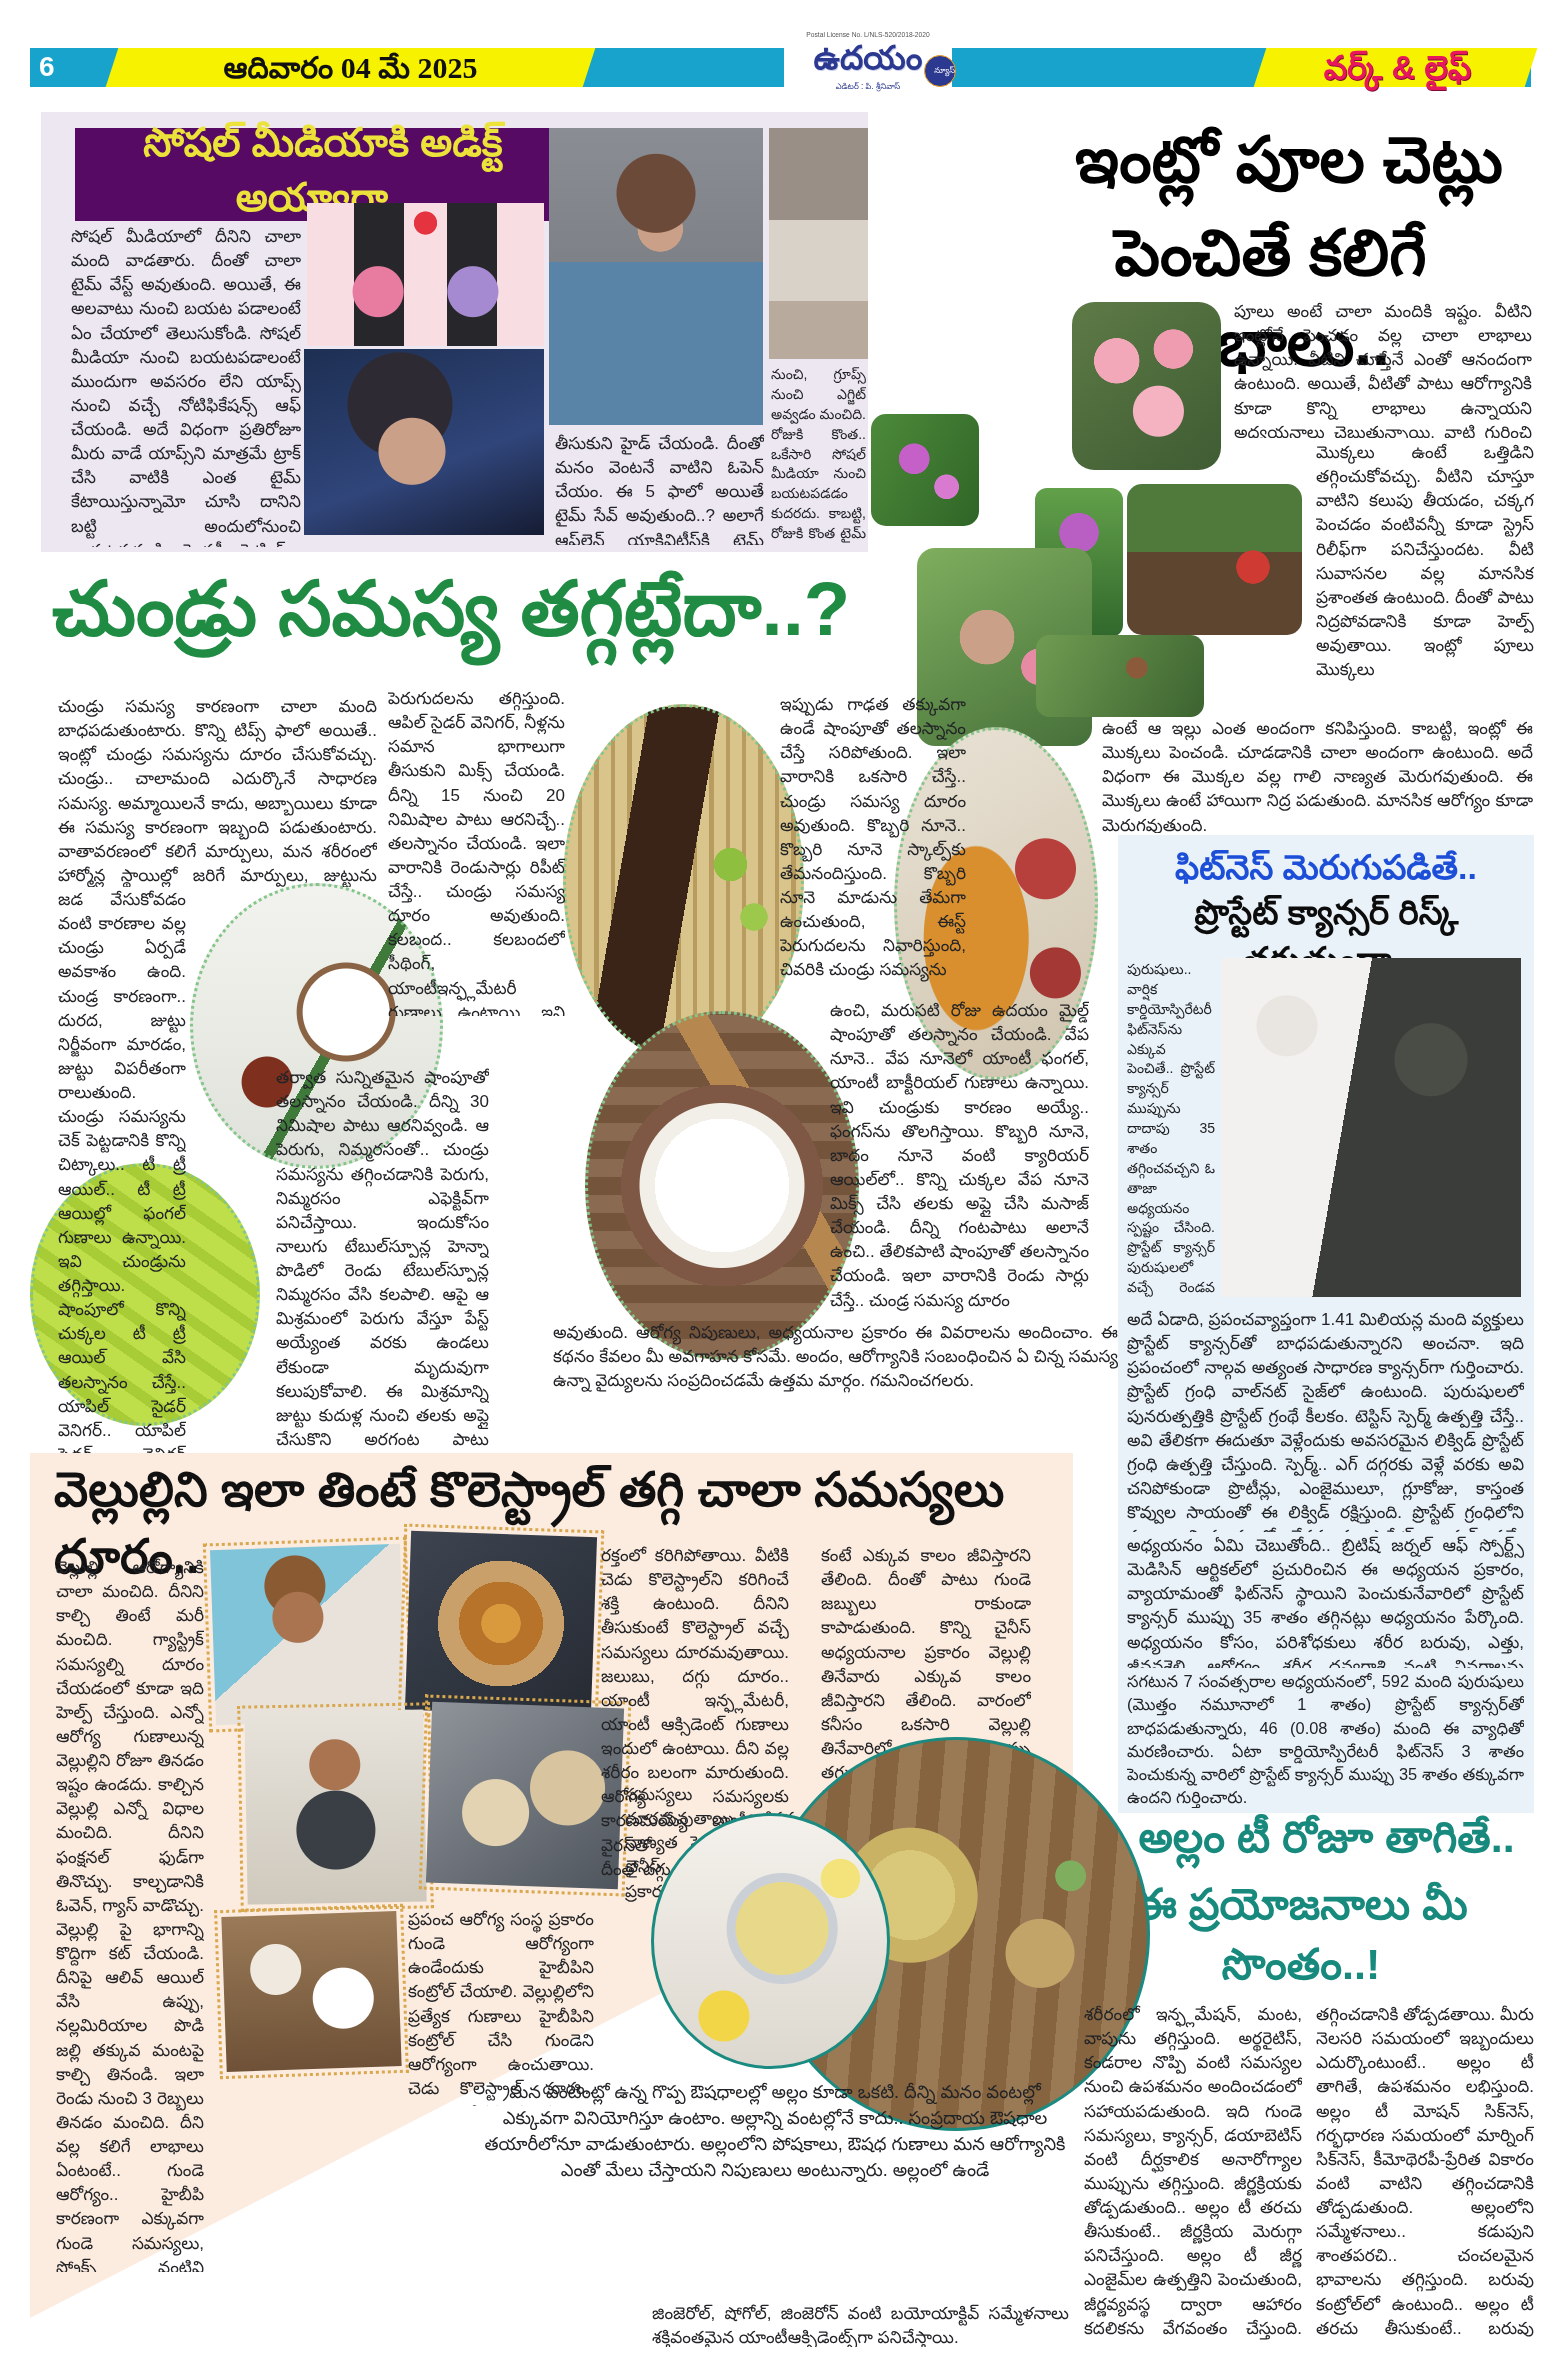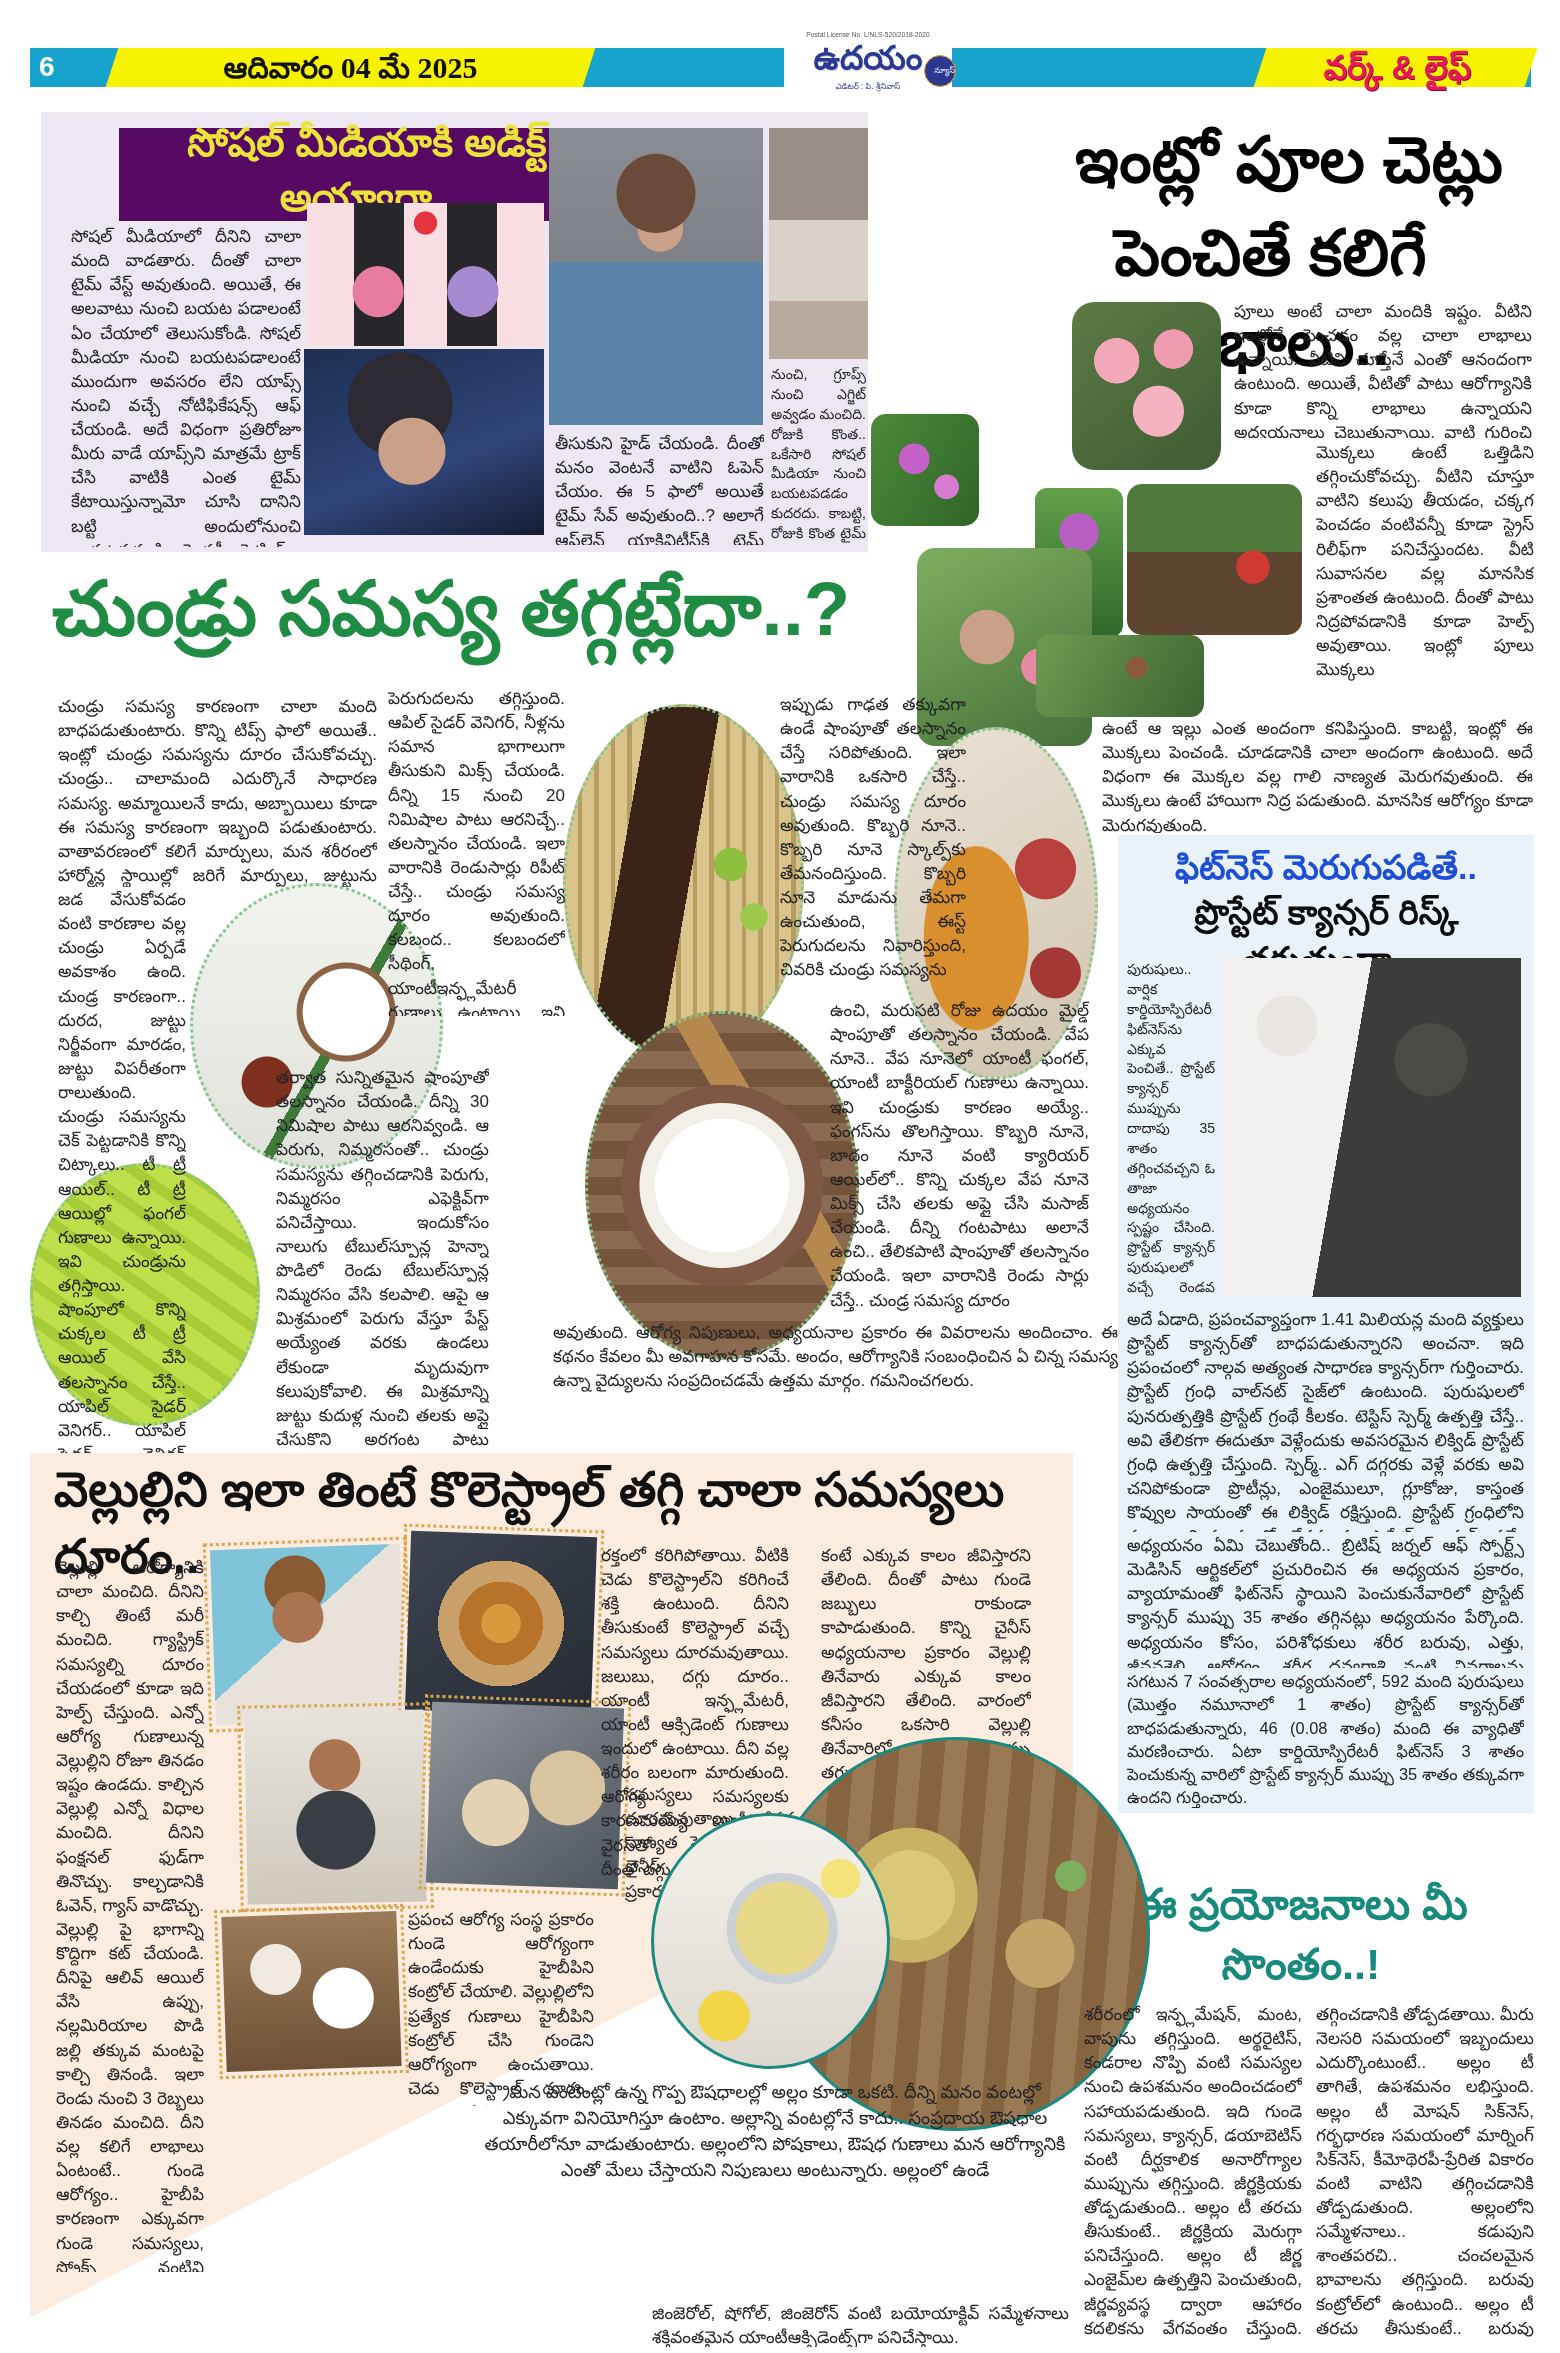--- a/index.html
+++ b/index.html
@@ -21,21 +21,21 @@
              text-shadow:0.7px 0.7px 0 #c9cdeb;}
   #logo-badge{left:924px;top:55px;width:30px;height:30px;border-radius:50%;background:#2b3990;color:#fff;
               font-size:8.2px;line-height:30px;text-align:right;border:1.5px solid #f4a21b;}
   #logo-sub{left:784px;top:82px;width:168px;font-size:8.2px;color:#2b3990;text-align:center;}
   #worklife-band{left:1260px;top:48px;width:271px;height:39px;background:#f7f200;transform:skewX(-18deg);}
   #worklife-txt{left:1267px;top:49px;width:261px;text-align:center;font-size:33px;font-weight:bold;
                 color:#e8175d;text-shadow:0.7px 0.7px 0 #7b0d33;}
   
   #social-bg{left:41px;top:112px;width:827px;height:440px;background:#ece7f1;}
   #social-title-box{left:75px;top:128px;width:496px;height:93px;background:#570a63;display:flex;
-                    align-items:center;justify-content:center;margin-left:44px;}
+                    align-items:center;justify-content:center;}
   #social-title{font-size:40px;font-weight:bold;color:#ece33a;text-align:center;}
   #img-phones{left:307px;top:203px;width:237px;height:143px;background:
       radial-gradient(circle at 50% 14%,#e5333f 0 11.2px,rgba(0,0,0,0) 12px),
       radial-gradient(circle at 30% 62%,#e87ba0 0 25px,rgba(0,0,0,0) 26px),
       radial-gradient(circle at 70% 62%,#a58ad1 0 25px,rgba(0,0,0,0) 26px),
       linear-gradient(90deg,rgba(0,0,0,0) 0 20%,#26262b 20% 41%,rgba(0,0,0,0) 41% 59%,#26262b 59% 80%,rgba(0,0,0,0) 80%),
       #f8dde2;}
   #img-woman-phone{left:549px;top:128px;width:214px;height:297px;background:
       radial-gradient(circle at 50% 22%,#6b4a39 0 39px,rgba(0,0,0,0) 40px),
       radial-gradient(circle at 52% 34%,#caa089 0 22.4px,rgba(0,0,0,0) 23px),
@@ -243,20 +243,21 @@
   <div class="ph dot" id="img-roasted"></div>
   <div class="ph dot" id="img-heart"></div>
   <div class="ph dot" id="img-bulbs"></div>
   <div class="ph dot" id="img-rawgarlic"></div>
   <div class="col" id="g-c1">వెల్లుల్లి ఆరోగ్యానికి చాలా మంచిది. దీనిని కాల్చి తింటే మరీ మంచిది. గ్యాస్ట్రిక్ సమస్యల్ని దూరం చేయడంలో కూడా ఇది హెల్ప్ చేస్తుంది. ఎన్నో ఆరోగ్య గుణాలున్న వెల్లుల్లిని రోజూ తినడం ఇష్టం ఉండదు. కాల్చిన వెల్లుల్లి ఎన్నో విధాల మంచిది. దీనిని ఫంక్షనల్ ఫుడ్‌గా తినొచ్చు. కాల్చడానికి ఓవెన్, గ్యాస్ వాడొచ్చు. వెల్లుల్లి పై భాగాన్ని కొద్దిగా కట్ చేయండి. దీనిపై ఆలివ్ ఆయిల్ వేసి ఉప్పు, నల్లమిరియాల పొడి జల్లి తక్కువ మంటపై కాల్చి తినండి. ఇలా రెండు నుంచి 3 రెబ్బలు తినడం మంచిది. దీని వల్ల కలిగే లాభాలు ఏంటంటే.. గుండె ఆరోగ్యం.. హైబీపి కారణంగా ఎక్కువగా గుండె సమస్యలు, స్ట్రోక్స్ వంటివి వస్తాయి. అలా కాకుండా ఉండాలంటే</div>
   <div class="col" id="g-c2">రక్తంలో కరిగిపోతాయి. వీటికి చెడు కొలెస్ట్రాల్‌ని కరిగించే శక్తి ఉంటుంది. దీనిని తీసుకుంటే కొలెస్ట్రాల్ వచ్చే సమస్యలు దూరమవుతాయి. జలుబు, దగ్గు దూరం.. యాంటీ ఇన్ఫ్లమేటరీ, యాంటీ ఆక్సిడెంట్ గుణాలు ఇందులో ఉంటాయి. దీని వల్ల శరీరం బలంగా మారుతుంది. ఆరోగ్య సమస్యలకు కారణమయ్యే బ్యాక్టీరియా, వైరస్‌తో పోరాడతాయి. దీంతో దగ్గు, జలుబు వంటి</div>
   <div class="col" id="g-c3">కంటే ఎక్కువ కాలం జీవిస్తారని తేలింది. దీంతో పాటు గుండె జబ్బులు రాకుండా కాపాడుతుంది. కొన్ని చైనీస్ అధ్యయనాల ప్రకారం వెల్లుల్లి తినేవారు ఎక్కువ కాలం జీవిస్తారని తేలింది. వారంలో కనీసం ఒకసారి వెల్లుల్లి తినేవారిలో క్యాన్సర్ ముప్పు తగ్గుతుందని అధ్యయనాలు చెబుతున్నాయి.</div>
   <div class="col" id="g-c4">ప్రపంచ ఆరోగ్య సంస్థ ప్రకారం గుండె ఆరోగ్యంగా ఉండేందుకు హైబీపిని కంట్రోల్ చేయాలి. వెల్లుల్లిలోని ప్రత్యేక గుణాలు హైబీపిని కంట్రోల్ చేసి గుండెని ఆరోగ్యంగా ఉంచుతాయి. చెడు కొలెస్ట్రాల్ దూరం.. వెల్లుల్లి జీర్ణమయ్యాక దాని భాగంలో</div>
   <div class="col" id="g-c5">సమస్యలు దూరమవుతాయి. జీవన నాణ్యత పెరగడం.. కొన్ని చైనీస్ అధ్యయనాల ప్రకారం వెల్లుల్లి</div>
 
+  <div class="abs" id="gin-title1">అల్లం టీ రోజూ తాగితే..</div>
   <div class="abs" id="gin-title2">ఈ ప్రయోజనాలు మీ సొంతం..!</div>
   <div class="ph tcirc" id="img-tea-big"></div>
   <div class="ph tcirc" id="img-tea-small"></div>
   <div class="col" id="gi-intro">మన వంటింట్లో ఉన్న గొప్ప ఔషధాలల్లో అల్లం కూడా ఒకటి. దీన్ని మనం వంటల్లో ఎక్కువగా వినియోగిస్తూ ఉంటాం. అల్లాన్ని వంటల్లోనే కాదు.. సంప్రదాయ ఔషధాల తయారీలోనూ వాడుతుంటారు. అల్లంలోని పోషకాలు, ఔషధ గుణాలు మన ఆరోగ్యానికి ఎంతో మేలు చేస్తాయని నిపుణులు అంటున్నారు. అల్లంలో ఉండే</div>
   <div class="col" id="gi-c1">జింజెరోల్, షోగోల్, జింజెరోన్ వంటి బయోయాక్టివ్ సమ్మేళనాలు శక్తివంతమైన యాంటీఆక్సిడెంట్స్‌గా పనిచేస్తాయి.</div>
   <div class="col" id="gi-c2">శరీరంలో ఇన్ఫ్లమేషన్, మంట, వాపును తగ్గిస్తుంది. అర్థరైటిస్, కండరాల నొప్పి వంటి సమస్యల నుంచి ఉపశమనం అందించడంలో సహాయపడుతుంది. ఇది గుండె సమస్యలు, క్యాన్సర్, డయాబెటిస్ వంటి దీర్ఘకాలిక అనారోగ్యాల ముప్పును తగ్గిస్తుంది. జీర్ణక్రియకు తోడ్పడుతుంది.. అల్లం టీ తరచు తీసుకుంటే.. జీర్ణక్రియ మెరుగ్గా పనిచేస్తుంది. అల్లం టీ జీర్ణ ఎంజైమ్‌ల ఉత్పత్తిని పెంచుతుంది, జీర్ణవ్యవస్థ ద్వారా ఆహారం కదలికను వేగవంతం చేస్తుంది. అల్లంలోని సమ్మేళనాలు జీర్ణక్రియను ప్రేరేపించి.. అజీర్ణం, ఉబ్బరం, వికారం వంటి జీర్ణ సమస్యల నుంచి ఉపశమనం ఇవ్వడానికి సహాయపడతాయి.</div>
   <div class="col" id="gi-c3">తగ్గించడానికి తోడ్పడతాయి. మీరు నెలసరి సమయంలో ఇబ్బందులు ఎదుర్కొంటుంటే.. అల్లం టీ తాగితే, ఉపశమనం లభిస్తుంది. అల్లం టీ మోషన్ సిక్‌నెస్, గర్భధారణ సమయంలో మార్నింగ్ సిక్‌నెస్, కీమోథెరపీ-ప్రేరిత వికారం వంటి వాటిని తగ్గించడానికి తోడ్పడుతుంది. అల్లంలోని సమ్మేళనాలు.. కడుపుని శాంతపరచి.. చంచలమైన భావాలను తగ్గిస్తుంది. బరువు కంట్రోల్‌లో ఉంటుంది.. అల్లం టీ తరచు తీసుకుంటే.. బరువు కంట్రోల్‌లో ఉంటుందని నిపుణులు అంటున్నారు. బరువు తగ్గాలనుకునేవారు, వెయిట్ కంట్రోల్‌లో ఉంచుకోవాలనుకునేవారు అల్లం టీ కచ్చితంగా తాగాలని సూచిస్తున్నారు.</div>
 
 </div>
 

